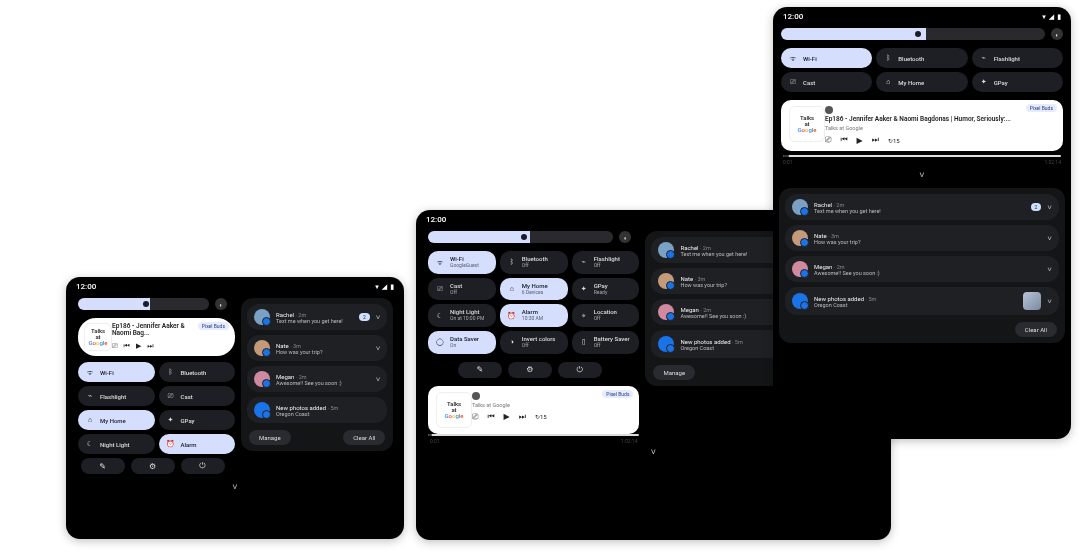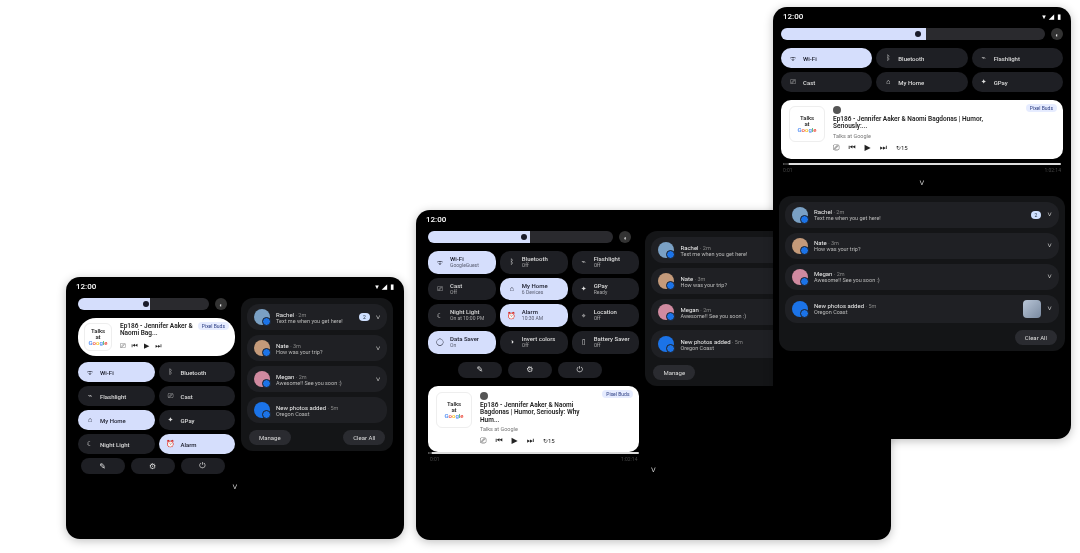--- a/index.html
+++ b/index.html
@@ -51,21 +51,21 @@
   .qs-tile .lbl { font-weight:500; }
   .qs-tile .sub { font-size:5px; opacity:.7; }
   .qs-icon { font-size:7px; width:10px; text-align:center; }
   .round-btns { display:flex; gap:6px; justify-content:center; padding:4px 8px 6px; }
   .round-btn {
     background:#1e1f24; border-radius: 14px; width:44px; height:16px;
     display:flex; align-items:center; justify-content:center; font-size:8px; color:#ddd;
   }
   .media-card {
     margin: 4px 8px; background:#fff; border-radius:10px; padding:6px 8px; color:#222;
-    display:flex; gap:8px; position:relative;
+    display:flex; gap:0; position:relative;
   }
   .media-art {
     width:36px; height:36px; border-radius:6px; background:#fff;
     border:1px solid #eee; display:flex; align-items:center; justify-content:center;
     font-size:6px; line-height:1; text-align:center; font-weight:500;
   }
   .media-art .g { font-size:6px; }
   .goog-b{color:#4285F4}.goog-r{color:#EA4335}.goog-y{color:#FBBC05}.goog-g{color:#34A853}
   .media-body { flex:1; display:flex; flex-direction:column; gap:2px; }
   .media-title { font-size:6.5px; font-weight:600; line-height:1.15; }
@@ -344,21 +344,20 @@
         <div class="media-art">
           <div><span>Talks</span><br><span>at</span><br>
             <span class="g"><span class="goog-b">G</span><span class="goog-r">o</span><span class="goog-y">o</span><span class="goog-b">g</span><span class="goog-g">l</span><span class="goog-r">e</span></span>
           </div>
         </div>
         <div class="media-body">
           <span class="media-badge">Pixel Buds</span>
           <div style="display:flex;align-items:center;gap:4px;">
               <span class="circle-icon" style="width:8px;height:8px;background:#555;"></span>
             </div>
-          <div class="media-title" style="padding-right:40px;">Ep186 - Jennifer Aaker &amp; Naomi Bagdonas | Humor, Seriously: Why Hum...</div>
           <div class="media-sub">Talks at Google</div>
           <div class="media-ctrl">
             <span>⎚</span>
             <span>⏮</span>
             <span>▶</span>
             <span>⏭</span>
             <span style="font-size:6px;">↻15</span>
           </div>
         </div>
       </div>

